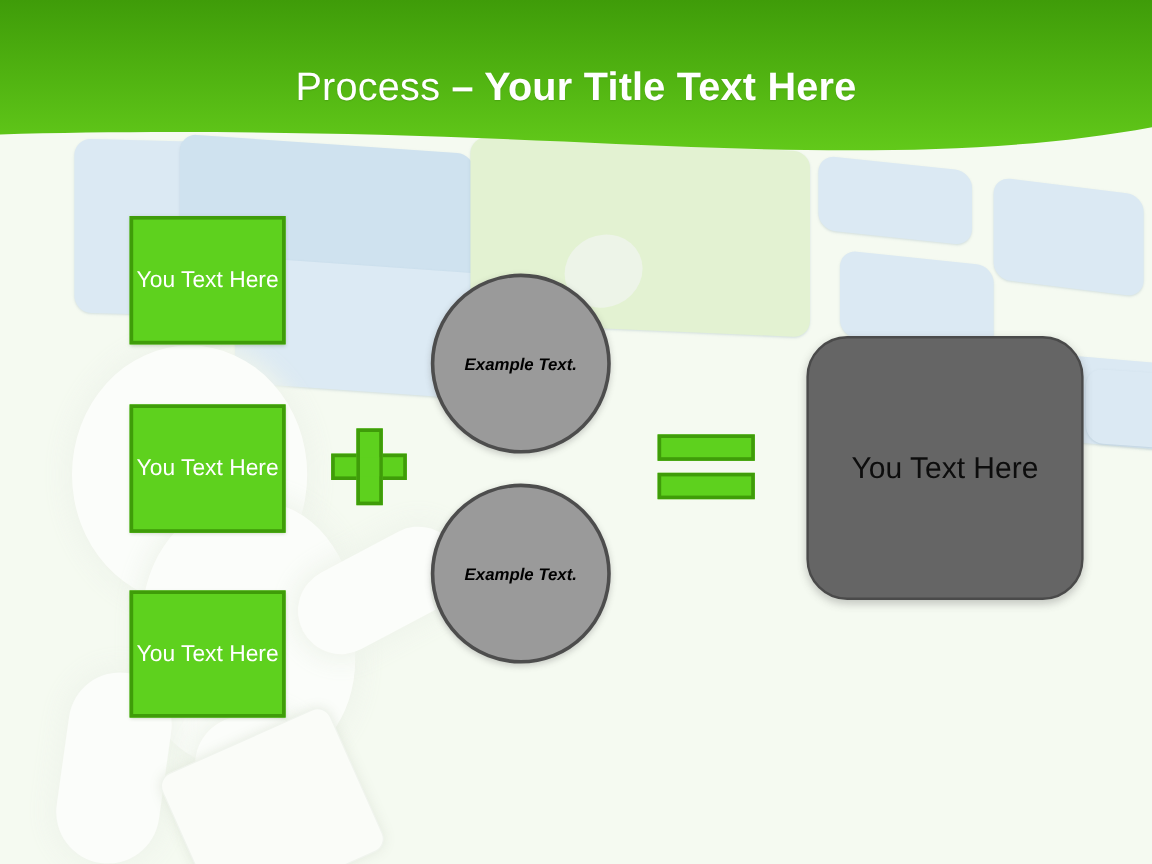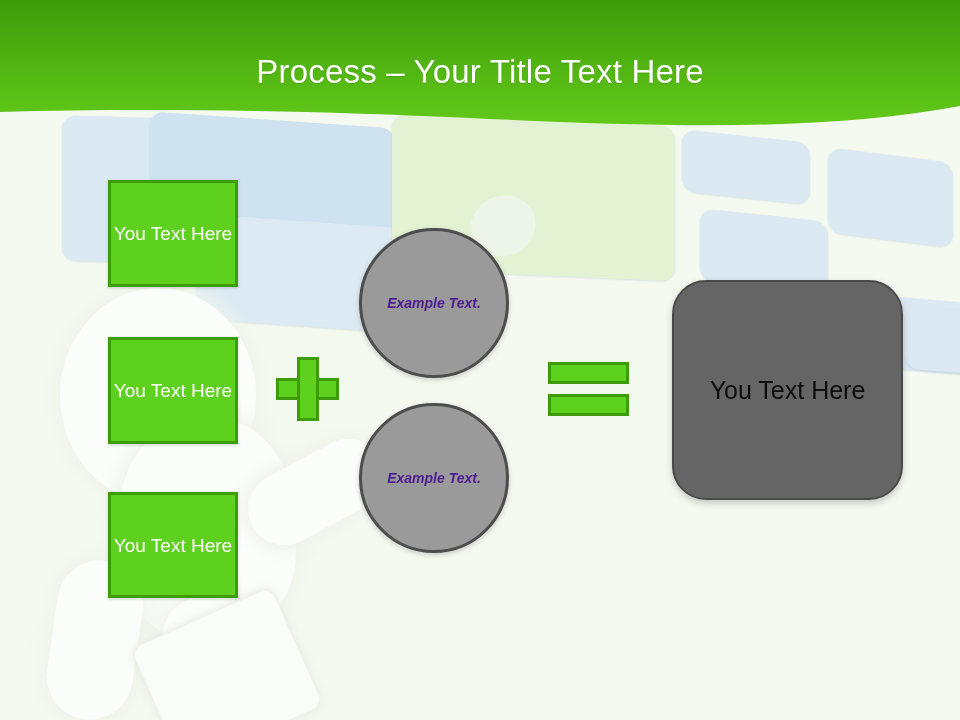--- a/index.html
+++ b/index.html
@@ -60,21 +60,21 @@
     width: 960px;
     text-align: center;
     color: #ffffff;
     font-size: 33px;
     line-height: 40px;
     letter-spacing: 0.2px;
     white-space: nowrap;
     text-shadow: 0 1px 1px rgba(0,0,0,0.12);
   }
   #title .strong { font-weight: normal; }
-  #title .rest { font-weight: normal; }
+  #title .rest { font-weight: bold; }
 
   
   .green-box {
     position: absolute;
     width: 130px;
     background: #5ed11e;
     border: 3px solid #3f9c09;
     box-sizing: border-box;
     color: #ffffff;
     font-size: 19px;
@@ -128,21 +128,21 @@
   #equals-sign .bar.bottom { top: 32px; }
 
   
   .gray-circle {
     position: absolute;
     width: 150px; height: 150px;
     border-radius: 50%;
     background: #9a9a9a;
     border: 3px solid #4d4d4d;
     box-sizing: border-box;
-    color: #4c1d95;
+    color: #000000;
     font-size: 14px;
     font-weight: bold;
     font-style: italic;
     line-height: 23px;
     text-align: center;
     display: flex;
     align-items: center;
     justify-content: center;
     box-shadow: 0 2px 5px rgba(90,90,90,0.3);
   }

